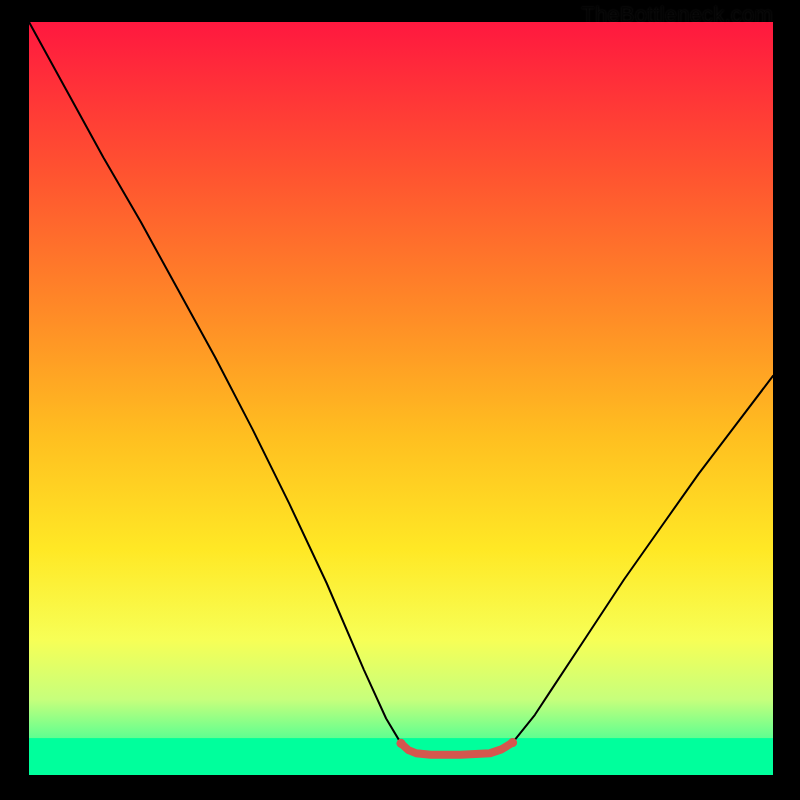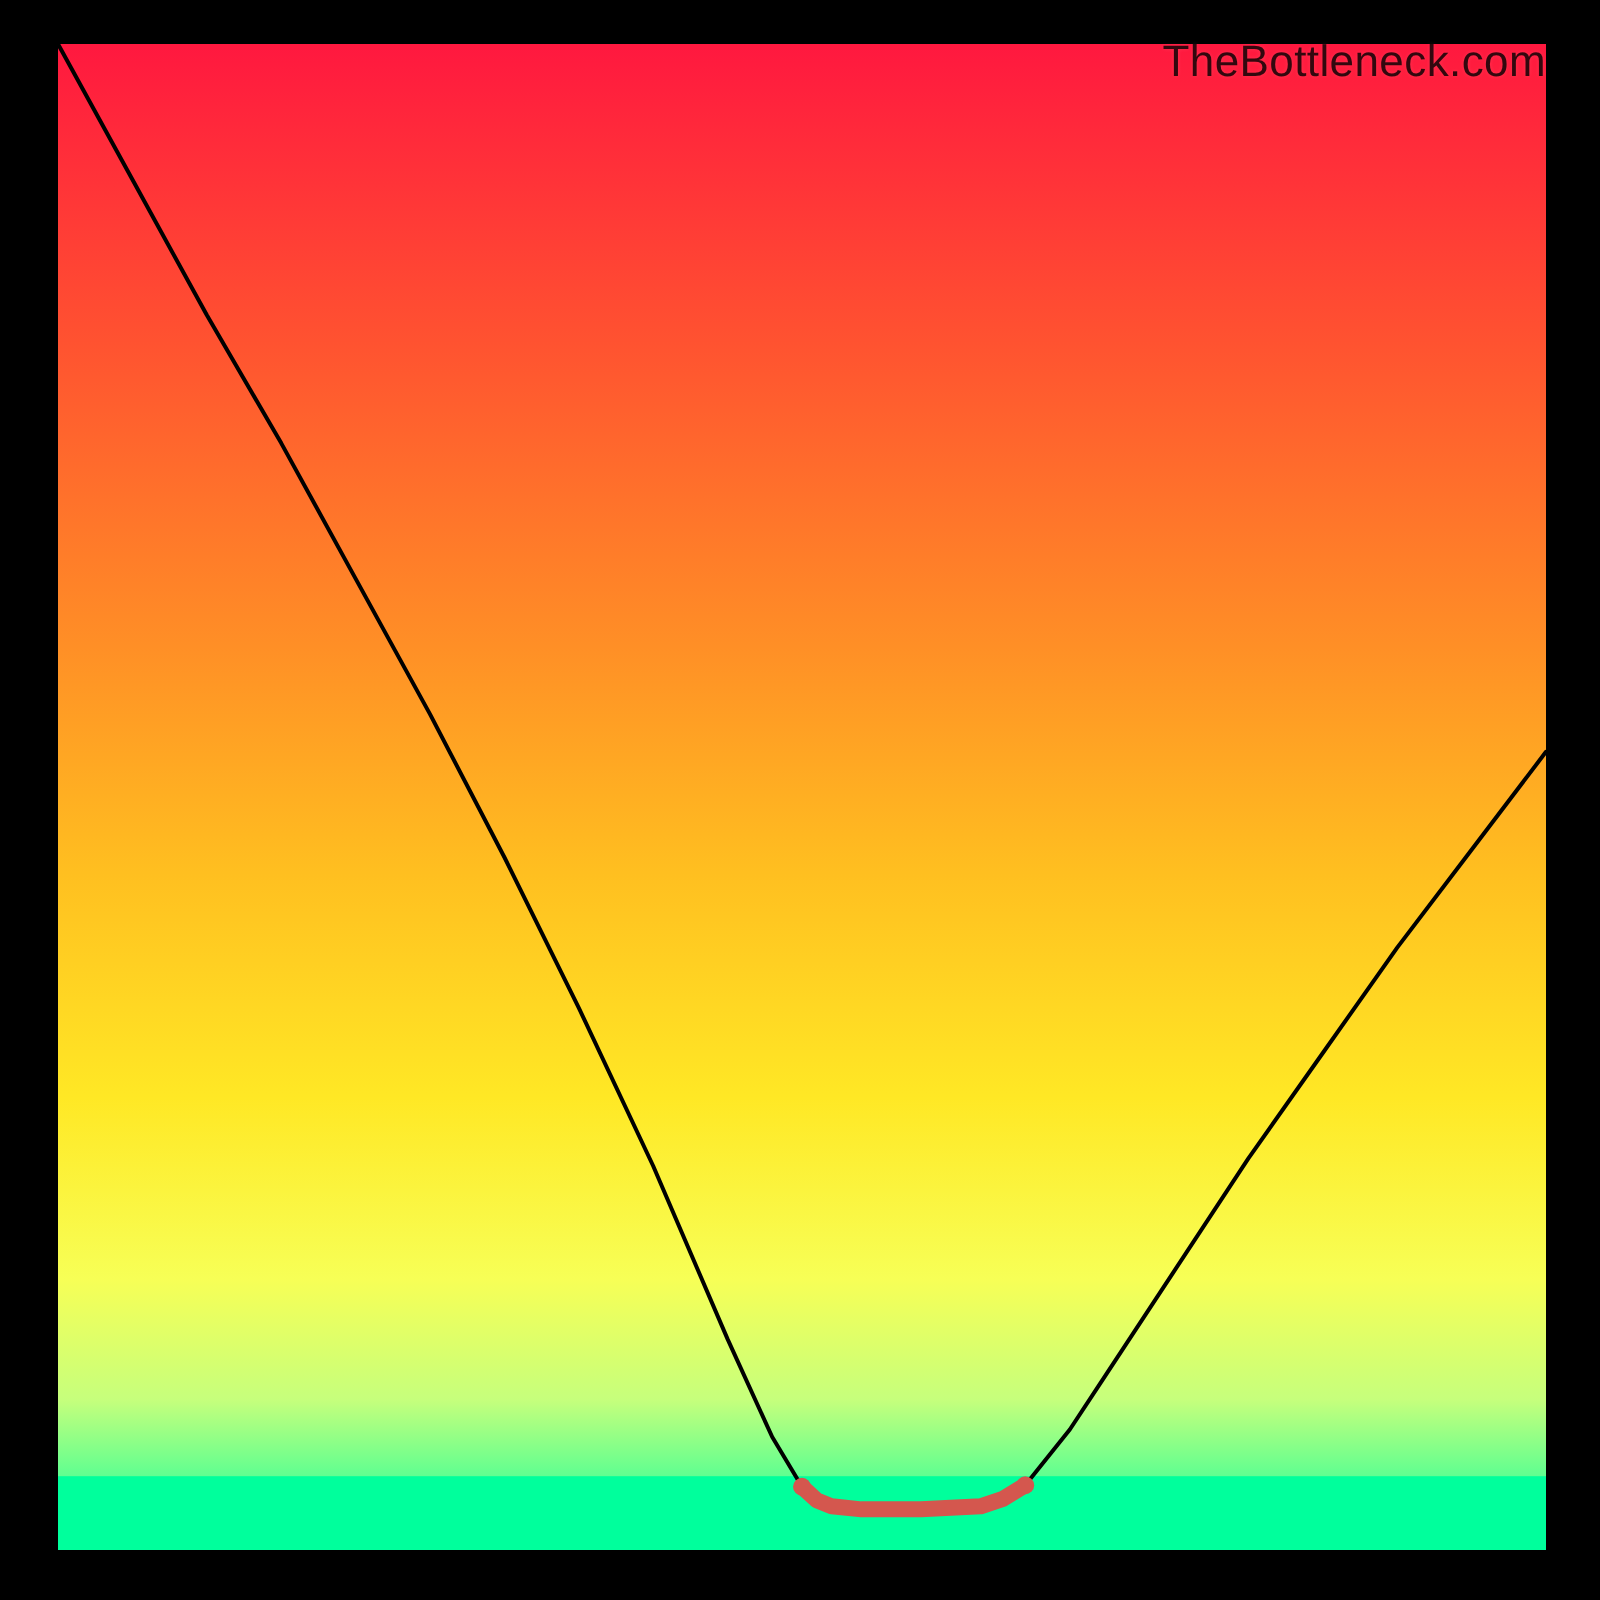--- a/index.html
+++ b/index.html
@@ -46,14 +46,14 @@
           <stop offset="100%" stop-color="#00ff9c"></stop>
         </linearGradient>
       </defs>
       <rect x="29" y="22" width="744" height="753" fill="url(#bg-grad)"></rect>
       <rect x="29" y="738.103" width="744" height="21.83699999999999" fill="#00ff9c"></rect>
       <path d="M29.00 22.00 L66.20 89.77 L103.40 157.54 L140.60 221.55 L177.80 289.31 L215.00 357.08 L252.20 428.62 L289.40 503.92 L326.60 582.99 L363.80 669.58 L386.12 718.52 L401.00 743.37 L408.44 750.15 L415.88 753.16 L430.76 754.67 L460.52 754.67 L490.28 753.16 L501.44 749.40 L512.60 742.62 L534.92 714.76 L549.80 692.17 L587.00 635.69 L624.20 579.22 L661.40 526.51 L698.60 473.80 L735.80 424.85 L773.00 375.91 " fill="none" stroke="#000000" stroke-width="2" stroke-linecap="round" stroke-linejoin="round"></path>
       <path d="M401.00 743.37 L408.44 750.15 L415.88 753.16 L430.76 754.67 L460.52 754.67 L490.28 753.16 L501.44 749.40 L512.60 742.62 " fill="none" stroke="#d4574e" stroke-width="8" stroke-linecap="round" stroke-linejoin="round"></path>
       <circle cx="401.00" cy="743.37" r="4.5" fill="#d4574e"></circle>
       <circle cx="512.60" cy="742.62" r="4.5" fill="#d4574e"></circle>
     </svg>
-  <div class="watermark" style="left: auto; right: 27px; top: 18px; margin-left: 48px;">TheBottleneck.com</div>
+  <div class="watermark" style="left: auto; right: 27px; top: 2px; margin-left: 48px;">TheBottleneck.com</div>
 </div>
 
 </body></html>

